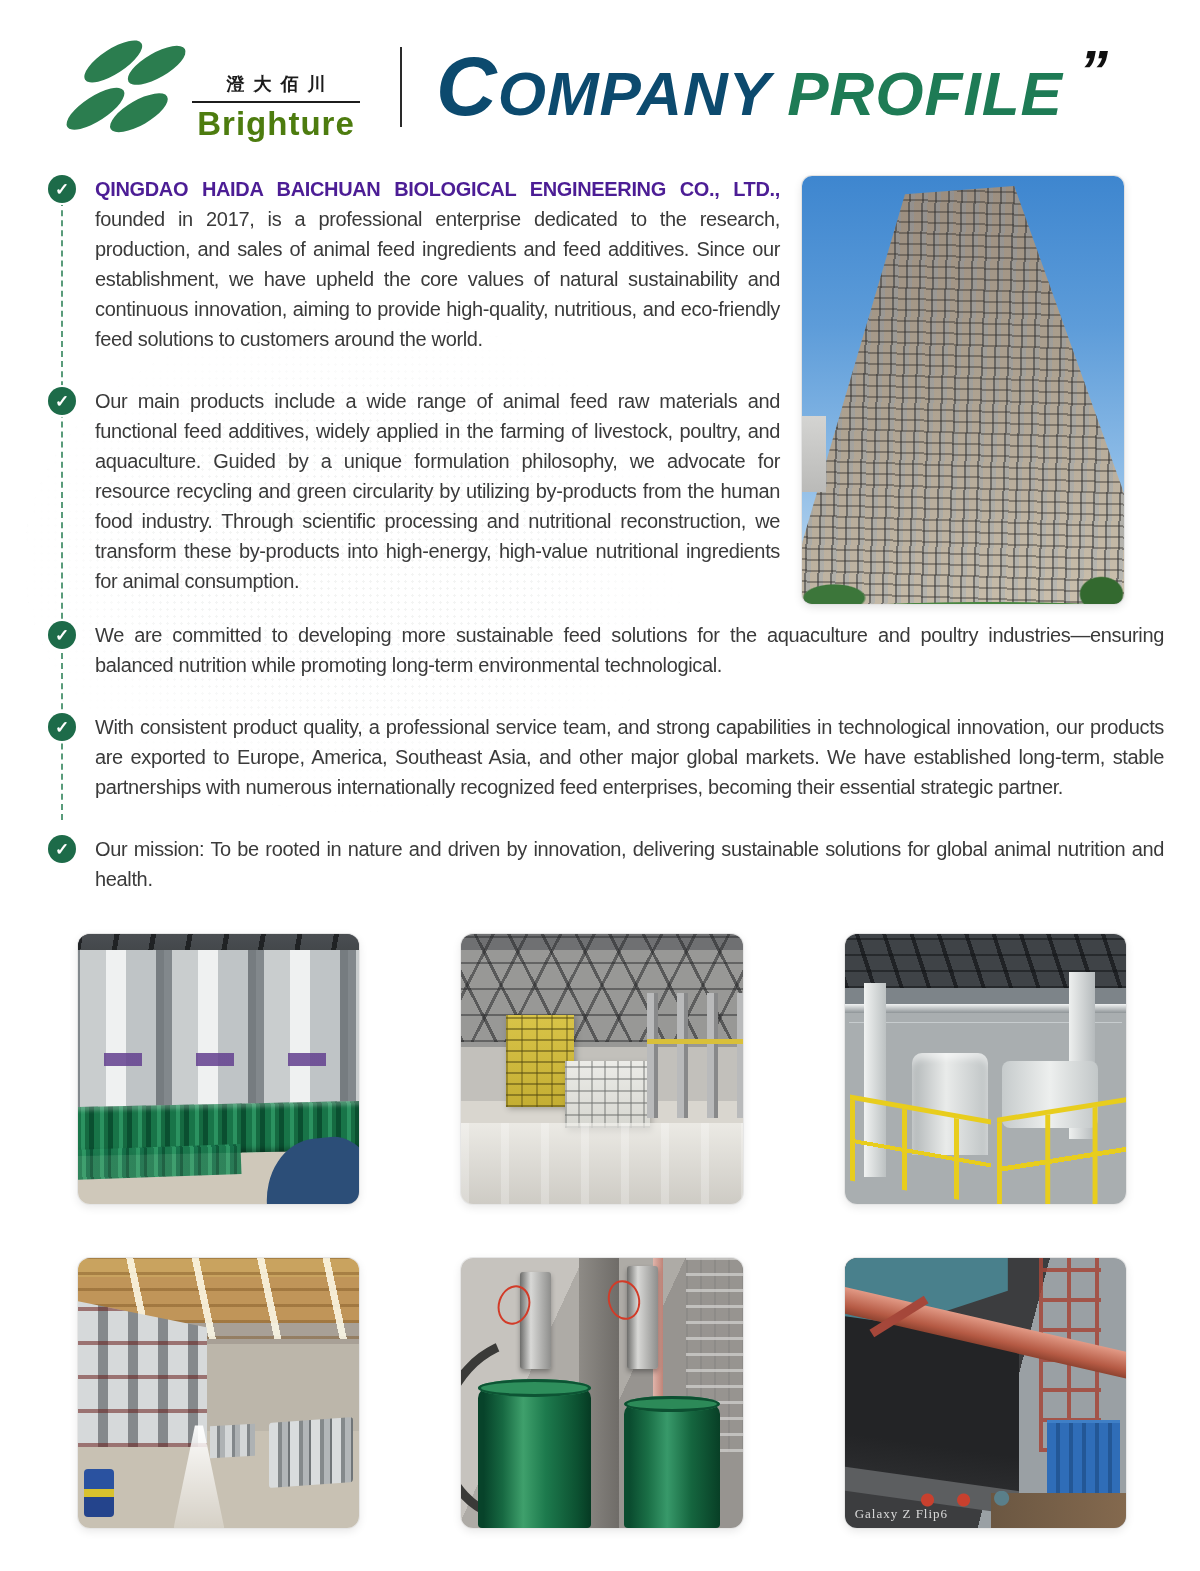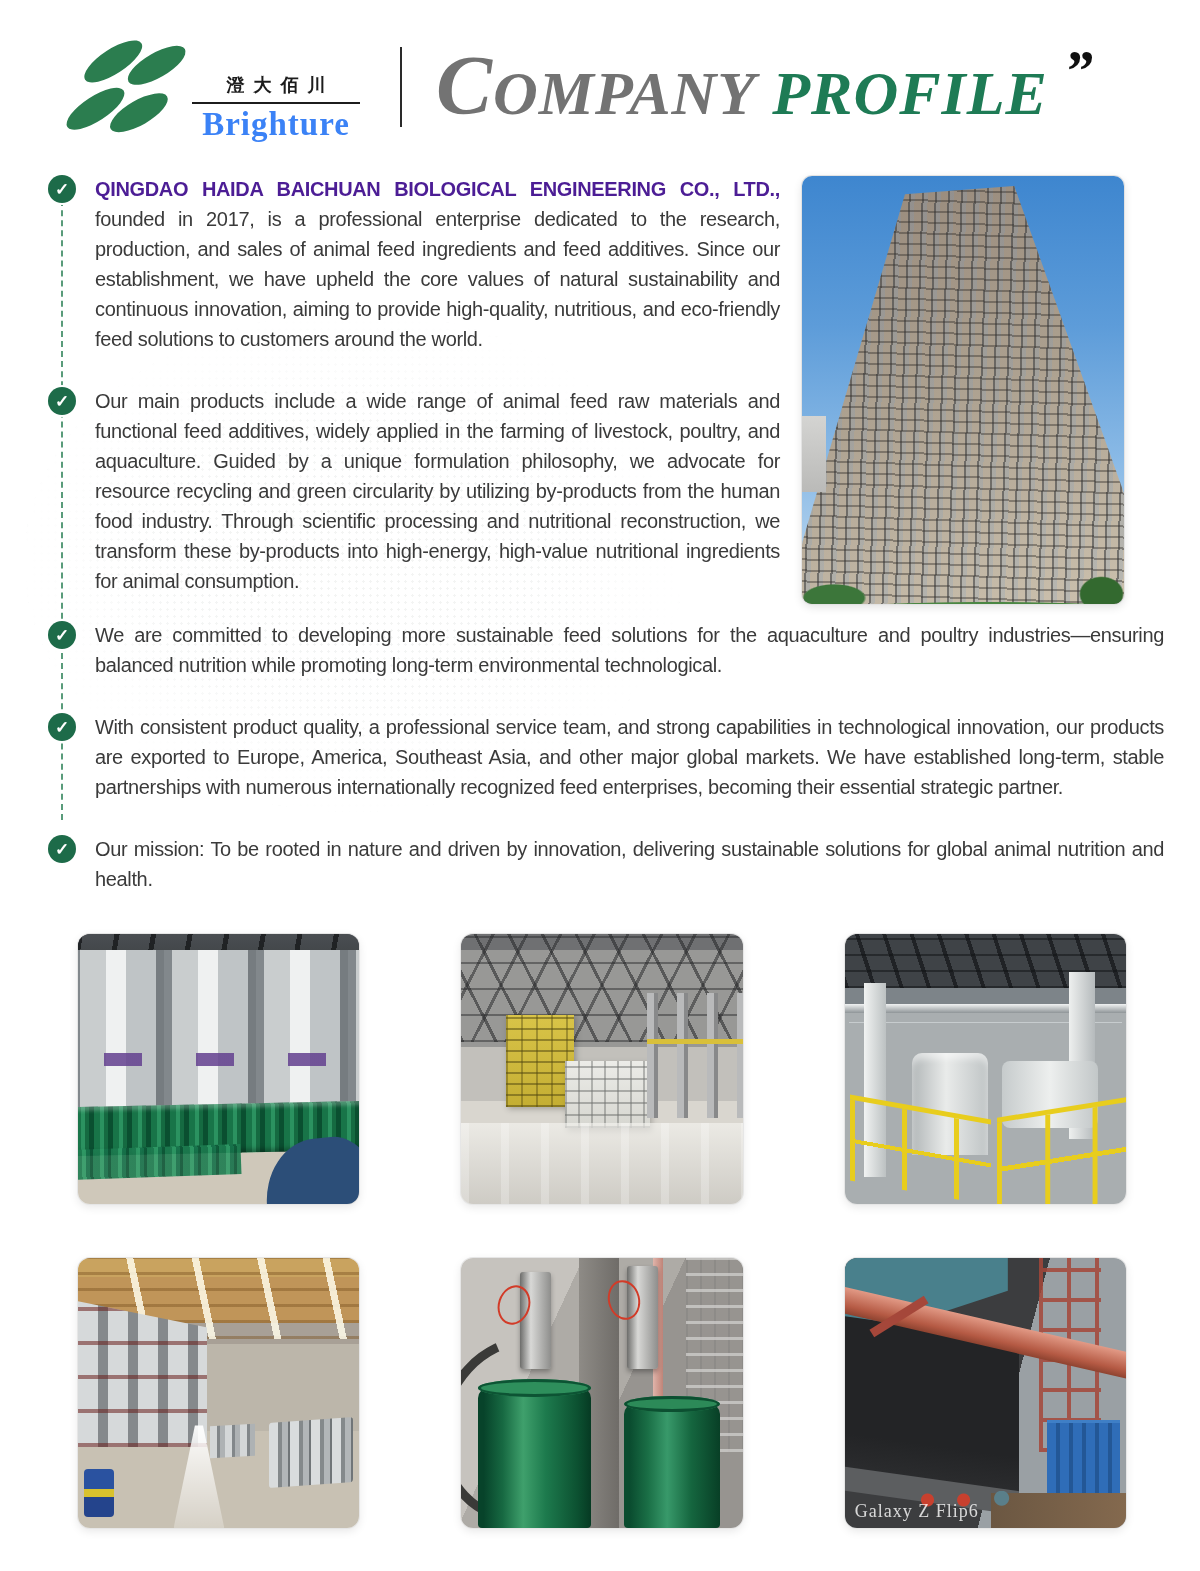--- a/index.html
+++ b/index.html
@@ -2,30 +2,30 @@
 <html><head>
 <meta charset="utf-8">
 <style>
   html,body{margin:0;padding:0;overflow:hidden;}
   body{
     width:1200px;height:1571px;background:#ffffff;
     font-family:"Liberation Sans", sans-serif;color:#333;
     position:relative;
   }
   
-  .header{display:flex;align-items:center;padding:30px 47px 0 58px;height:152px;box-sizing:border-box;font-family:Liberation Serif, serif;}
+  .header{display:flex;align-items:center;padding:30px 47px 0 58px;height:152px;box-sizing:border-box;}
   .logo{display:flex;align-items:flex-end;}
   .logo svg{width:148px;height:112px;flex:none;}
   .logo-text{width:168px;text-align:center;margin-left:-14px;padding-bottom:4px;}
   .logo-cn{font-size:18px;letter-spacing:9px;color:#1c1c1c;font-weight:bold;text-indent:9px;}
   .logo-rule{height:2px;background:#1c1c1c;margin:5px 0 2px;}
-  .logo-en{font-size:33px;font-weight:bold;color:#3b82f6;letter-spacing:1px;}
+  .logo-en{font-size:33px;font-weight:bold;color:#4d7c0f;letter-spacing:1px;}
   .header-divider{width:2px;height:80px;background:#2a2a2a;margin:0 34px 8px 40px;flex:none;}
   .title{margin:0 0 10px 0;white-space:nowrap;font-style:italic;font-weight:bold;letter-spacing:1px;line-height:1;}
-  .t-black{color:#737373;text-align:center;}
+  .t-black{color:#0c4a6e;text-align:center;}
   .t-initial{font-size:84px;}
   .t-rest{font-size:62px;}
   .t-green{font-size:62px;margin-left:16px;}
   .t-quote{font-size:58px;color:#101010;position:relative;top:-24px;margin-left:16px;letter-spacing:-3px;}
   
   .content{position:relative;padding:22px 36px 0 48px;}
   .globe-wm{position:absolute;left:24px;top:160px;width:660px;height:500px;border-radius:50%;
     background-image:radial-gradient(rgba(110,125,118,.5) 1.2px, transparent 1.4px);
     background-size:7px 7px;opacity:.16;box-shadow:inset 0 0 90px 70px #fff;}
   .dash-line{position:absolute;left:61px;top:38px;bottom:74px;border-left:2px dashed #3d8a63;opacity:.85;}
@@ -166,21 +166,21 @@
   .ph6 .frame{right:9%;top:0;width:22%;height:72%;opacity:.85;background:
     repeating-linear-gradient(90deg,#a5473a 0 4px, transparent 4px 28px),
     repeating-linear-gradient(0deg,#a5473a 0 4px, transparent 4px 30px);}
   .ph6 .bluebox{right:2%;bottom:9%;width:26%;height:30%;border-top:3px solid #3f7fc6;background:
     repeating-linear-gradient(90deg,#2f6db8 0 9px,#235796 9px 13px);}
   .ph6 .floor{right:0;bottom:0;width:48%;height:13%;background:linear-gradient(90deg,#6b5742,#84694e);}
   .ph6 .valves{left:26%;bottom:7%;width:34%;height:18px;background:
     radial-gradient(circle at 10% 50%, #c8402e 0 6px, transparent 7px),
     radial-gradient(circle at 48% 50%, #c8402e 0 6px, transparent 7px),
     radial-gradient(circle at 88% 40%, #5a7f8a 0 7px, transparent 8px);}
-  .wm{position:absolute;left:10px;bottom:6px;color:rgba(255,255,255,.8);font-size:18px;
+  .wm{position:absolute;left:10px;bottom:6px;color:rgba(255,255,255,.8);font-size:13px;
     font-family:"Liberation Serif", serif;letter-spacing:1px;z-index:2;}
 </style>
 </head>
 <body>
 
 <div class="page">
 
   <header class="header">
     <div class="logo">
       <svg viewBox="0 0 150 112" aria-hidden="true">

